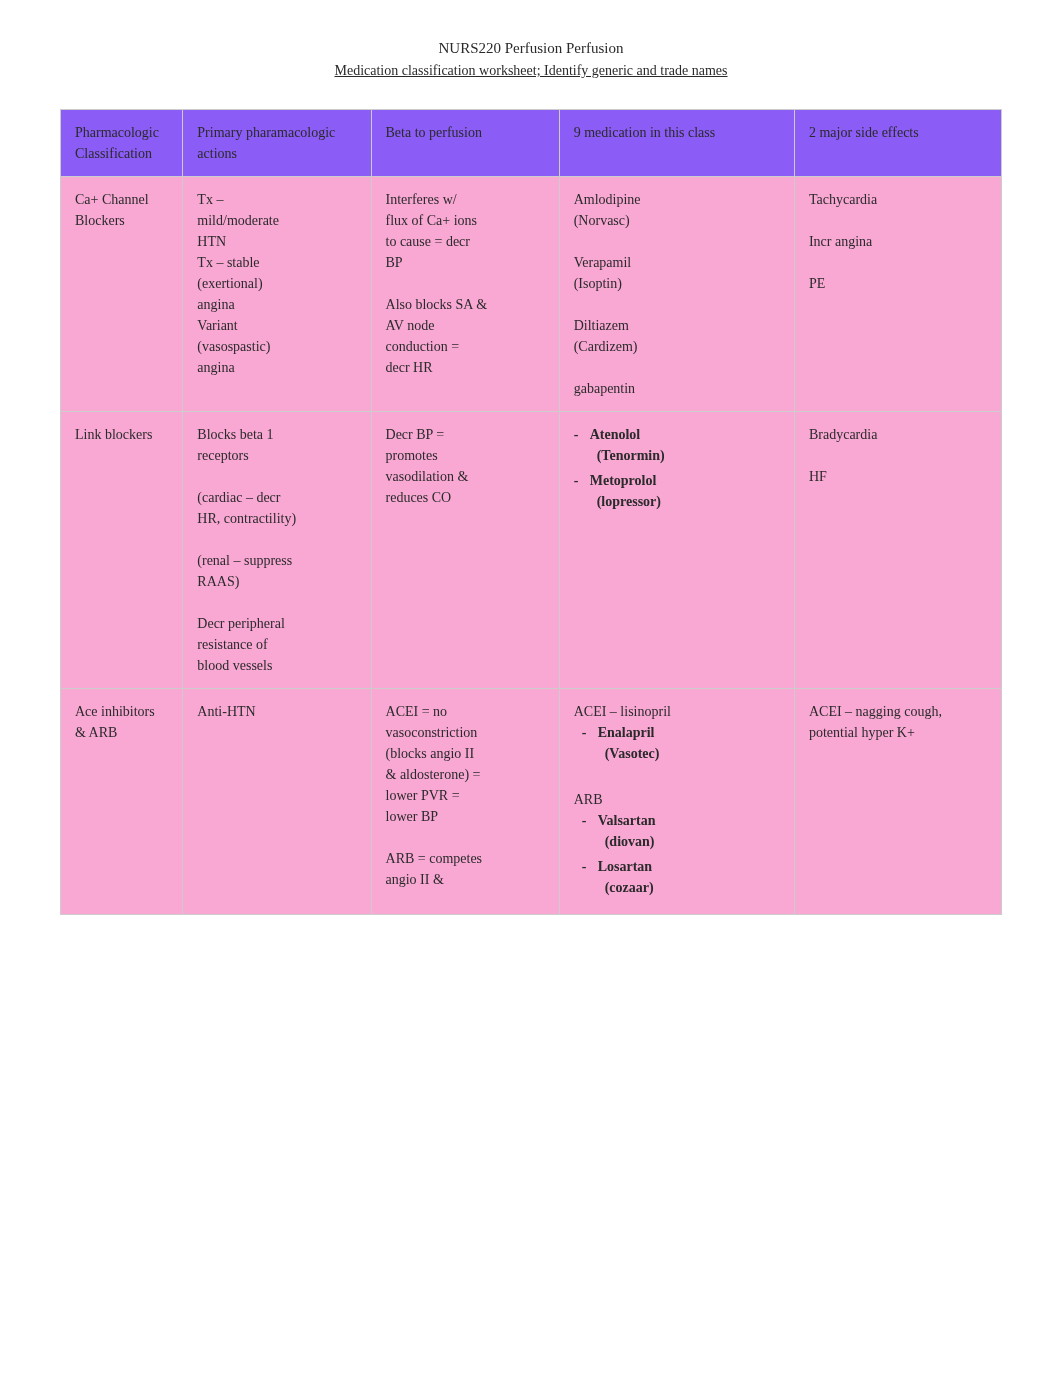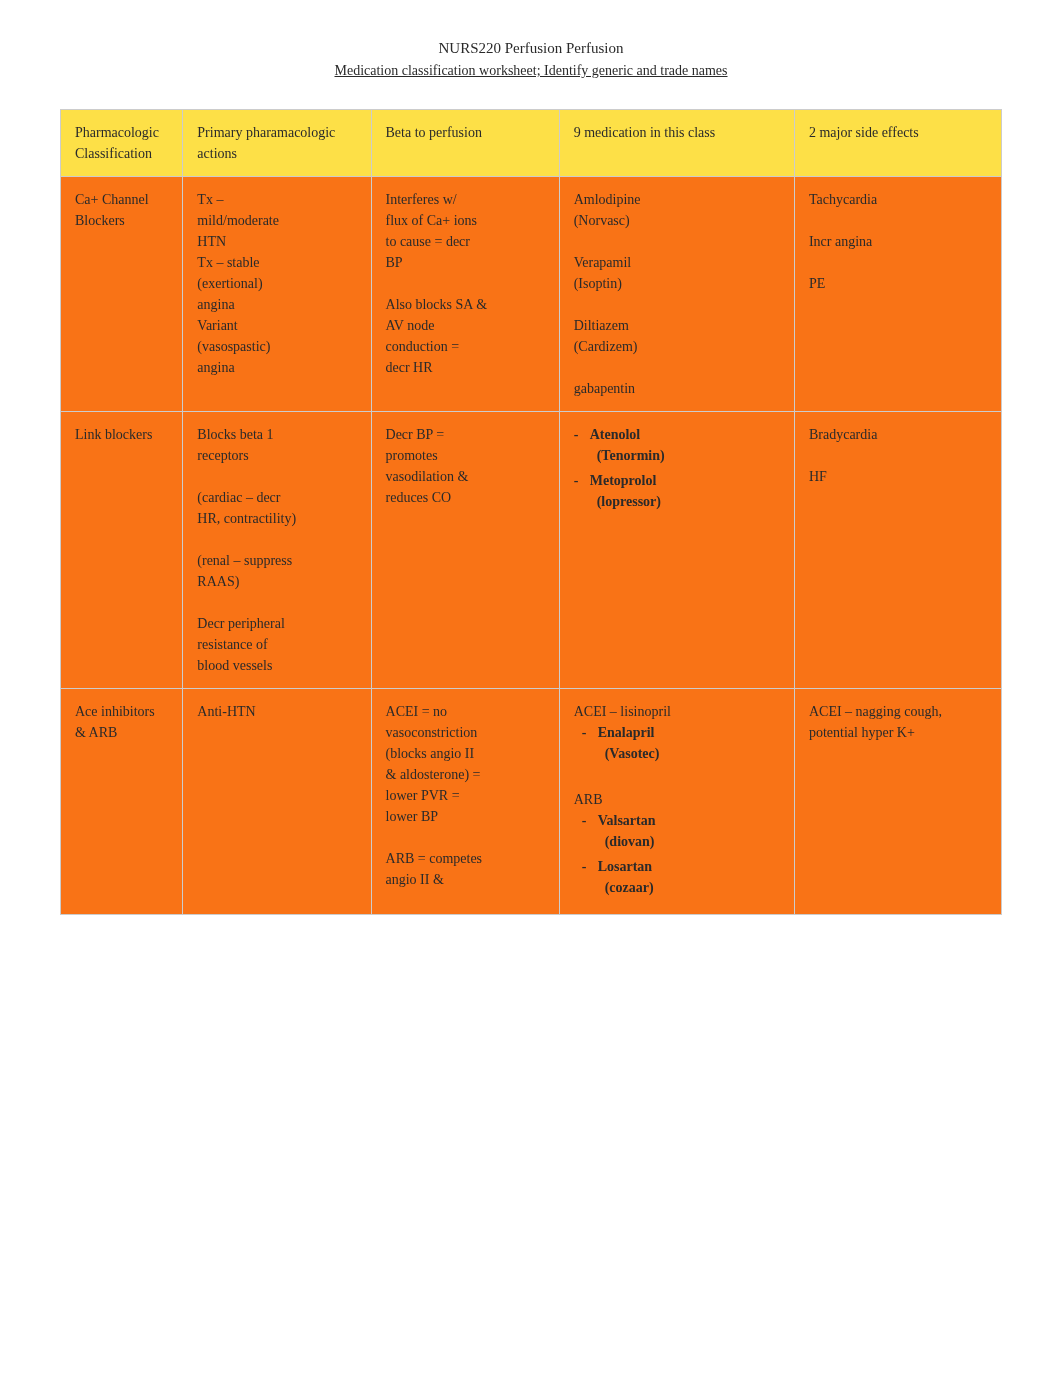--- a/index.html
+++ b/index.html
@@ -43,27 +43,27 @@
     }
 
     .main-table td, .main-table th {
       border: 1px solid #ccc;
       padding: 12px 14px;
       vertical-align: top;
       line-height: 1.5;
     }
 
     .header-row td {
-      background-color: #fde047;
+      background-color: #8b5cf6;
       font-weight: normal;
       font-size: 14px;
     }
 
     .data-row td {
-      background-color: #f97316;
+      background-color: #f9a8d4;
       font-size: 14px;
     }
 
     .col-1 { width: 13%; }
     .col-2 { width: 20%; }
     .col-3 { width: 20%; }
     .col-4 { width: 25%; }
     .col-5 { width: 22%; }
 
     ul.bullet-list {

